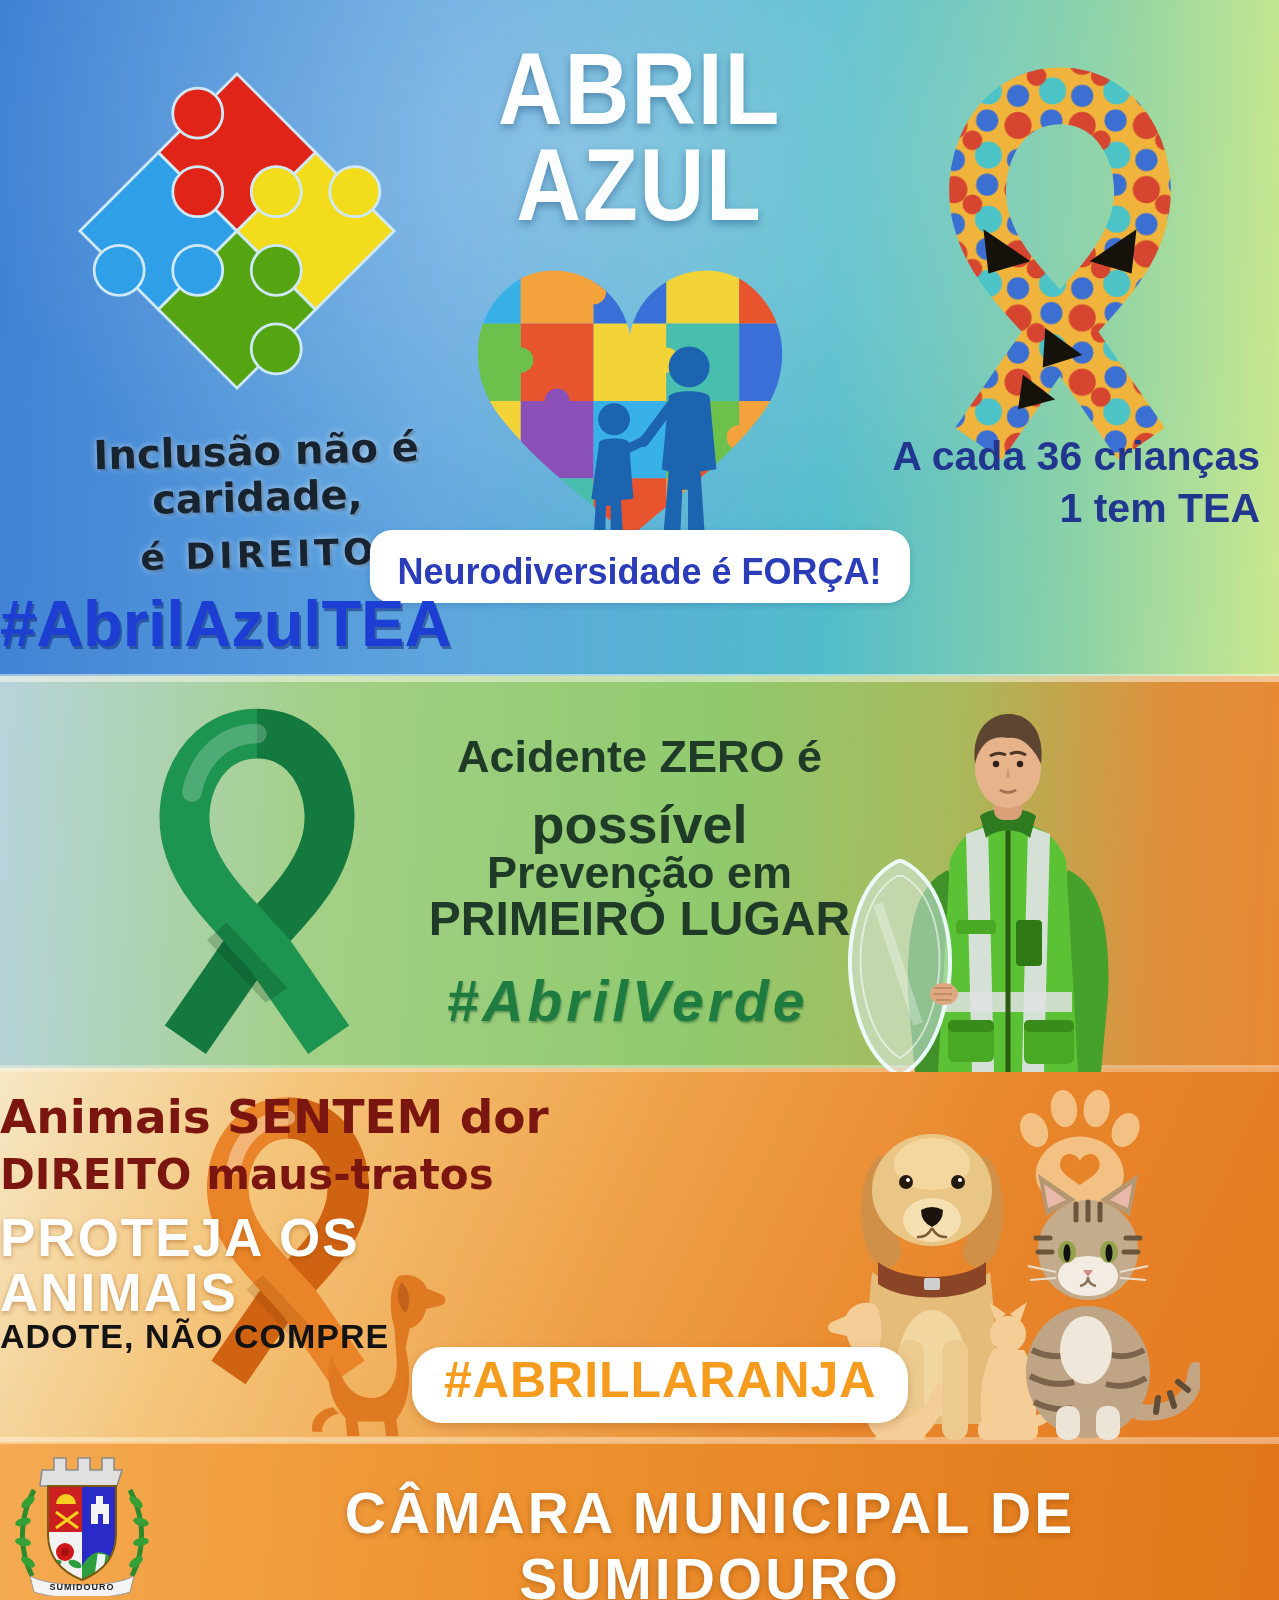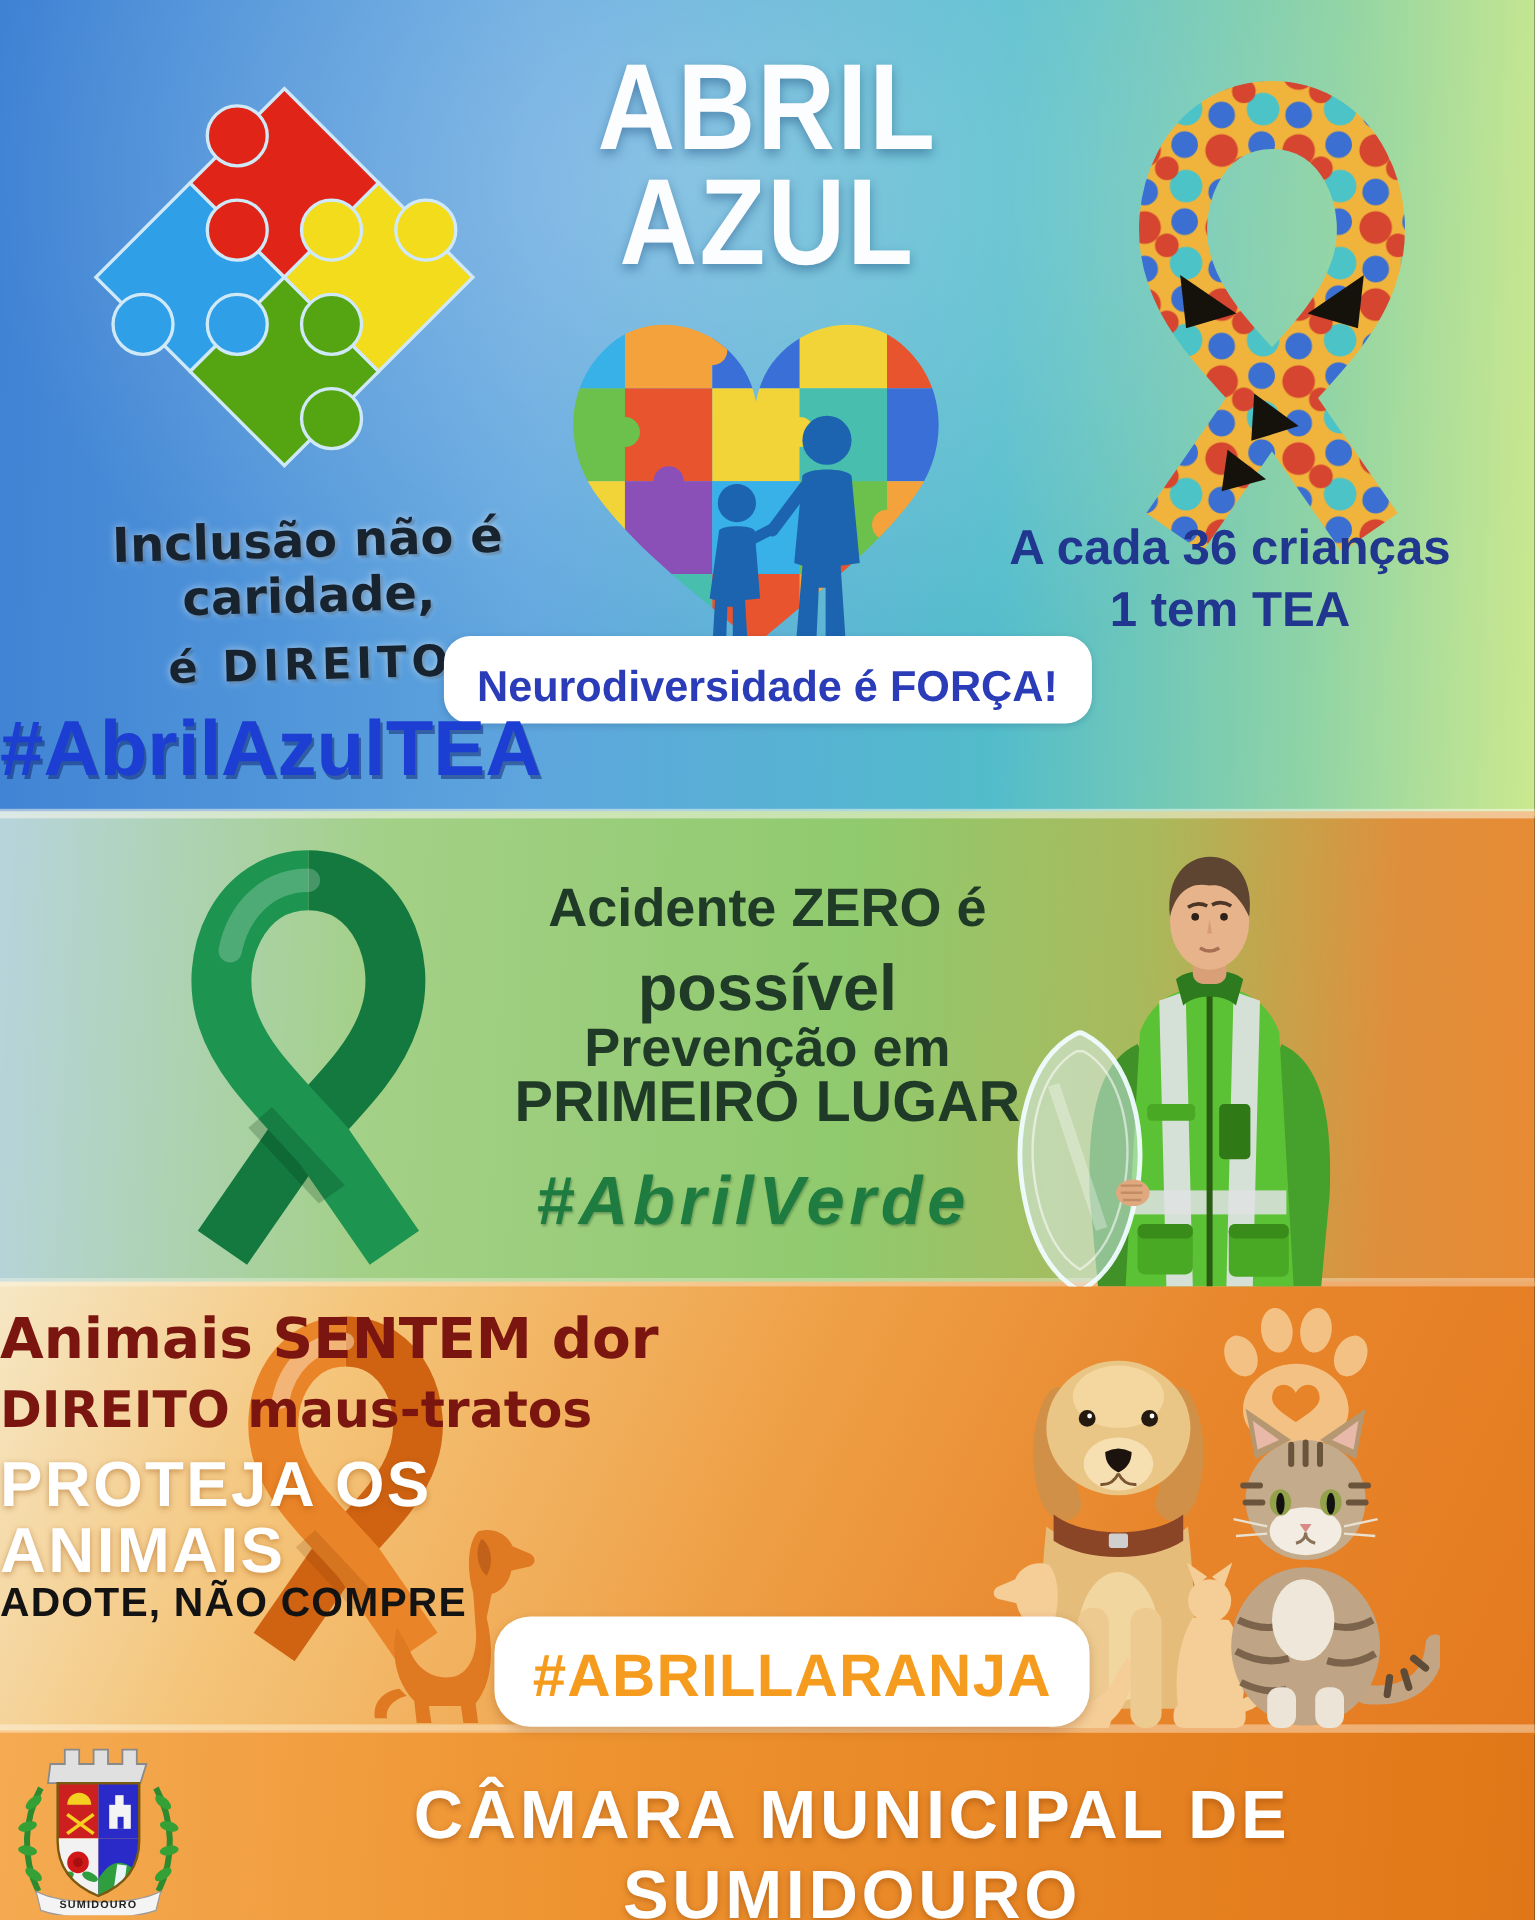--- a/index.html
+++ b/index.html
@@ -22,21 +22,21 @@
   .divider{left:0;width:1279px;background:rgba(255,252,240,.5);}
   
   .title{left:0;top:42px;width:1279px;text-align:center;color:#fcfdfe;
     font-size:102px;font-weight:800;line-height:.94;letter-spacing:2px;
     transform:scaleX(.88);text-shadow:0 4px 9px rgba(10,55,105,.4);}
   .caption{left:0;top:428px;width:515px;text-align:center;color:#182330;
     transform:rotate(-1.5deg);font-family:"DejaVu Sans",sans-serif;
     text-shadow:0 0 7px rgba(255,255,255,.55),2px 2px 2px rgba(0,0,0,.25);}
   .caption .l1{font-size:40px;font-weight:700;}
   .caption .l2{font-size:36px;font-weight:700;letter-spacing:4px;margin-top:14px;}
-  .stat{left:790px;top:430px;width:470px;text-align:center;color:#21368e;
+  .stat{left:790px;top:430px;width:470px;text-align:right;color:#21368e;
     font-weight:700;font-size:41px;line-height:1.28;}
   .badge{left:50%;transform:translateX(-50%);top:530px;background:#fff;
     border-radius:22px;padding:21px 28px 10px;font-size:36px;font-weight:700;
     color:#2b3cb8;box-shadow:0 2px 6px rgba(0,40,90,.18);z-index:6;}
   .tag-blue{left:0;top:586px;width:1279px;text-align:left;font-size:65px;
     font-weight:800;color:#1d3ed2;text-shadow:2px 3px 0 rgba(13,33,110,.5);z-index:6;}
   
   .gtext{left:0;width:1279px;text-align:center;color:#1f3a26;}
   .g1{top:731px;font-size:45px;font-weight:600;}
   .g1 b{font-weight:900;}
@@ -49,21 +49,21 @@
   
   .otext{left:0;width:1270px;text-align:left;}
   .o1{top:1089px;font-size:47px;font-weight:800;color:#7b150f;font-family:"DejaVu Sans",sans-serif;}
   .o2{top:1150px;font-size:42px;font-weight:800;color:#7b150f;font-family:"DejaVu Sans",sans-serif;}
   .o3{top:1207px;font-size:53px;font-weight:800;color:#ffffff;letter-spacing:2px;
     text-shadow:0 2px 5px rgba(150,70,0,.45);}
   .o4{top:1262px;font-size:53px;font-weight:800;color:#ffffff;letter-spacing:2px;
     text-shadow:0 2px 5px rgba(150,70,0,.45);}
   .o5{top:1317px;font-size:34px;font-weight:800;color:#131313;letter-spacing:1px;}
   .tag-orange-pill{left:412px;top:1347px;background:#fff;border-radius:30px;
-    padding:20px 32px 14px;font-size:50px;font-weight:800;color:#f59b1e;
+    padding:4px 32px 14px;font-size:50px;font-weight:800;color:#f59b1e;
     letter-spacing:1px;box-shadow:0 3px 8px rgba(120,50,0,.25);z-index:7;}
   
   .footer-title{left:150px;top:1480px;width:1120px;text-align:center;color:#fff;
     font-size:57px;font-weight:700;letter-spacing:3px;
     text-shadow:0 2px 6px rgba(120,50,0,.4);}
   svg{display:block;}
 </style>
 </head>
 <body>
 

